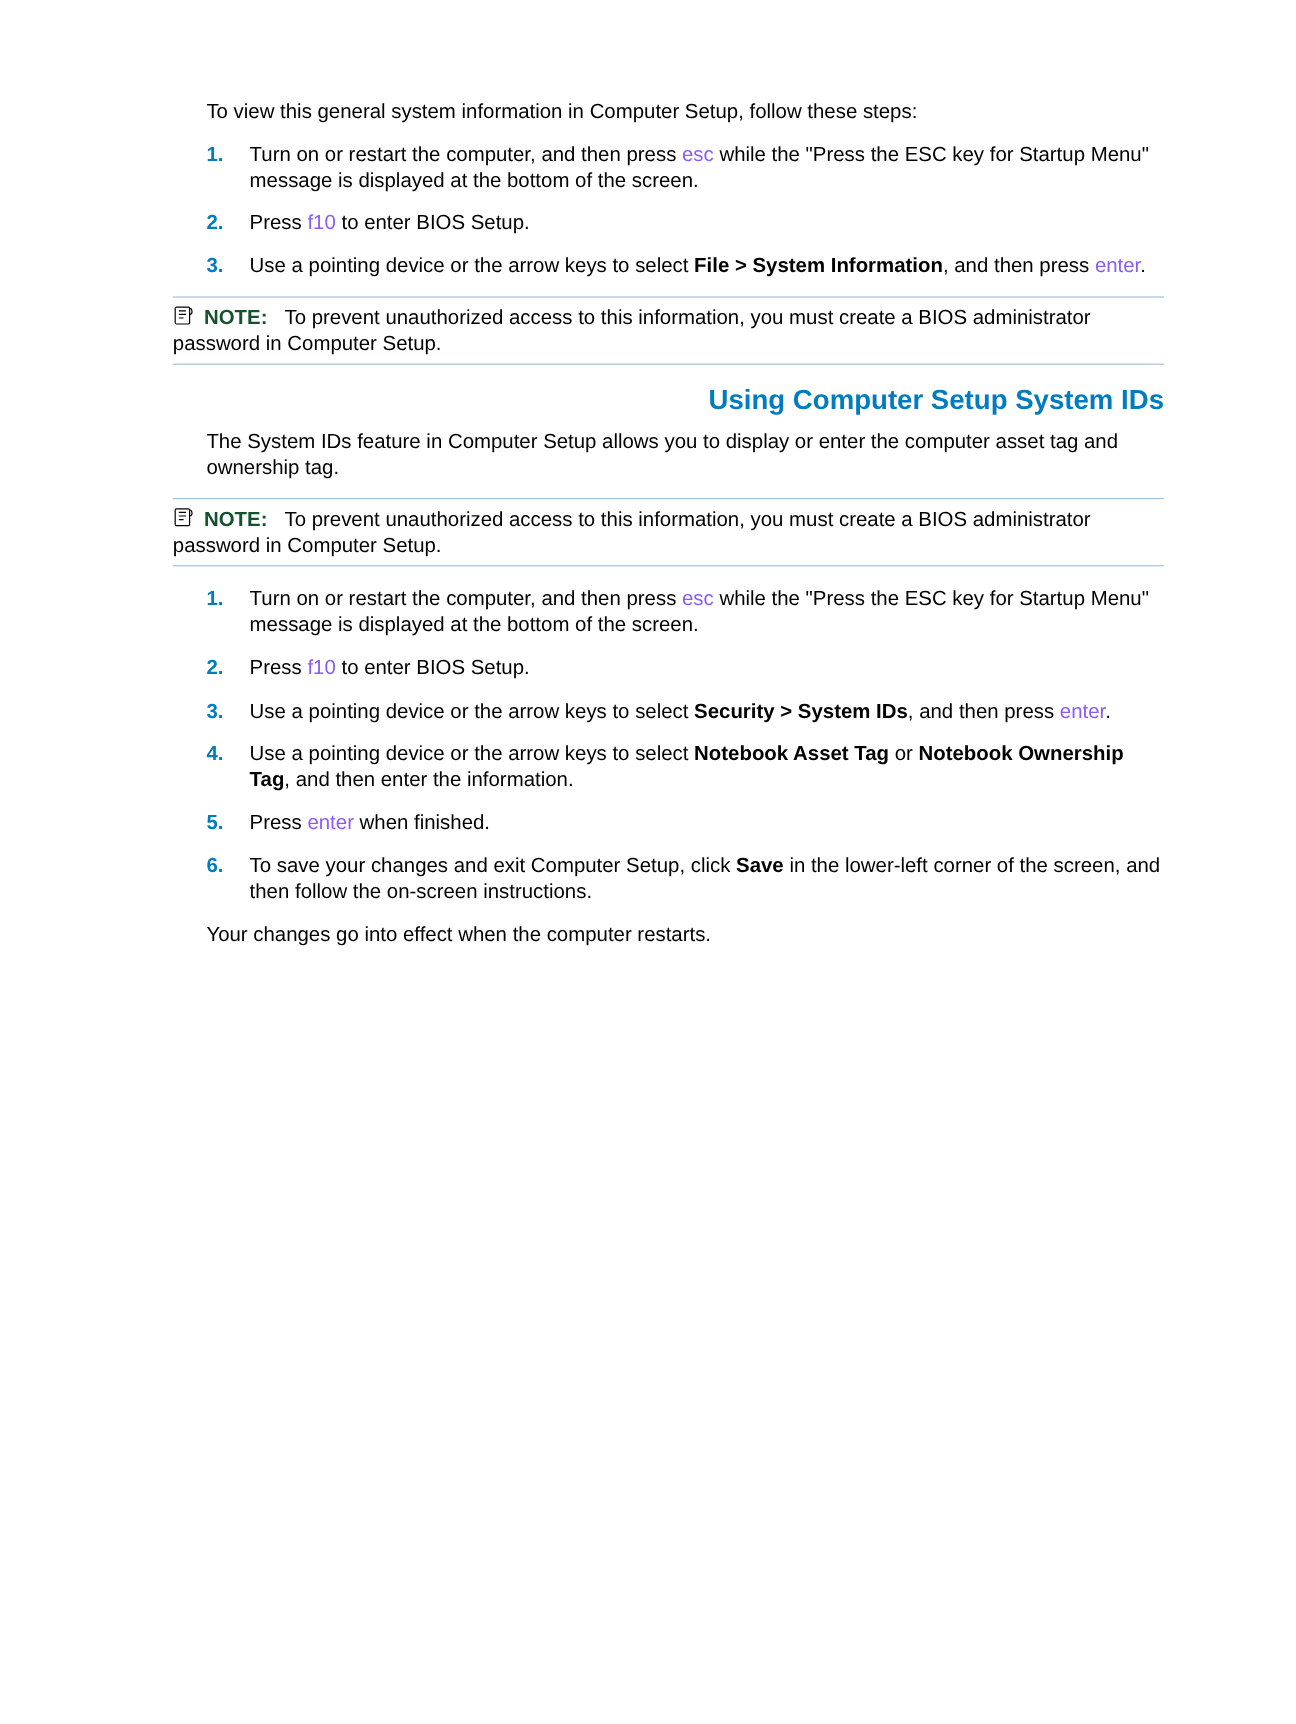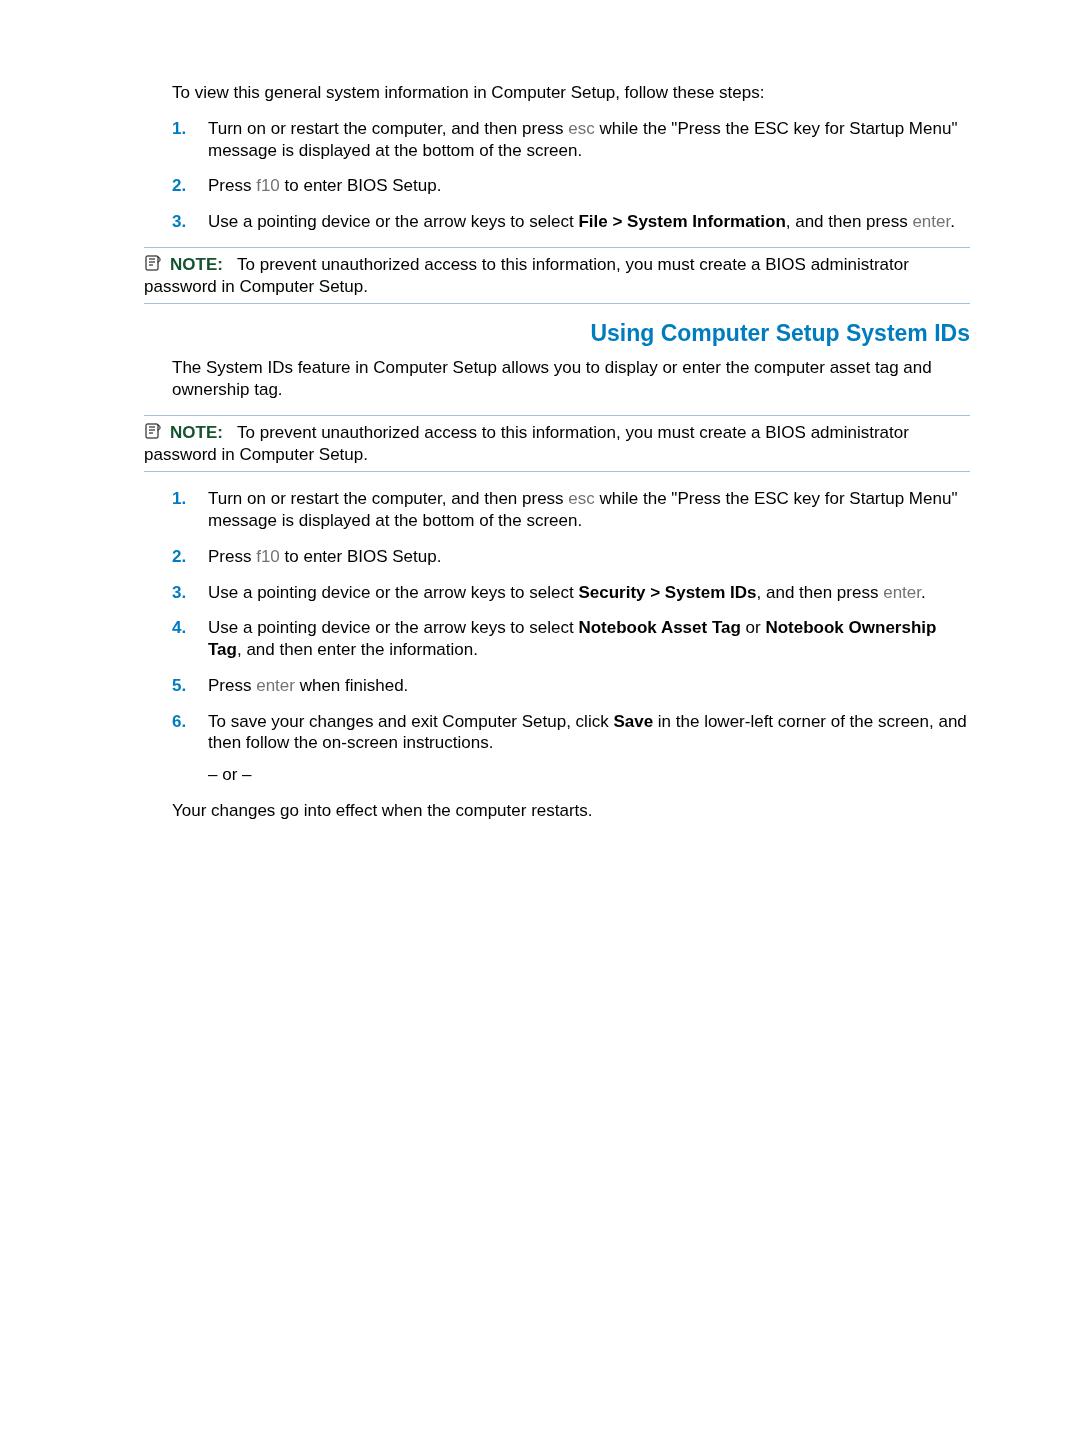--- a/index.html
+++ b/index.html
@@ -43,21 +43,21 @@
     line-height: 1.28;
   }
   ol.procedure > li .num {
     position: absolute;
     left: 0;
     top: 0;
     color: #007cc0;
     font-weight: bold;
   }
   .key {
-    color: #737373;
+    color: #8b5cf6;
   }
   .bold { font-weight: bold; }
   .note-box {
     border-top: 1px solid #a2c1de;
     border-bottom: 1px solid #a2c1de;
     padding: 6px 0 6px 0;
     margin: 6px 0 16px 0;
     font-size: 17px;
     line-height: 1.28;
     position: relative;
@@ -166,21 +166,20 @@
         <span class="num">4.</span>
         <span>Use a pointing device or the arrow keys to select </span><span class="bold">Notebook Asset Tag</span><span> or </span><span class="bold">Notebook Ownership Tag</span><span>, and then enter the information.</span>
       </li>
       <li>
         <span class="num">5.</span>
         <span>Press </span><span class="key">enter</span><span> when finished.</span>
       </li>
       <li>
         <span class="num">6.</span>
         <span>To save your changes and exit Computer Setup, click </span><span class="bold">Save</span><span> in the lower-left corner of the screen, and then follow the on-screen instructions.</span>
-        <p class="or">– or –</p>
       </li>
     </ol>
 
     <p>Your changes go into effect when the computer restarts.</p>
   </div>
 
 
 </div>
 
 </body></html>

